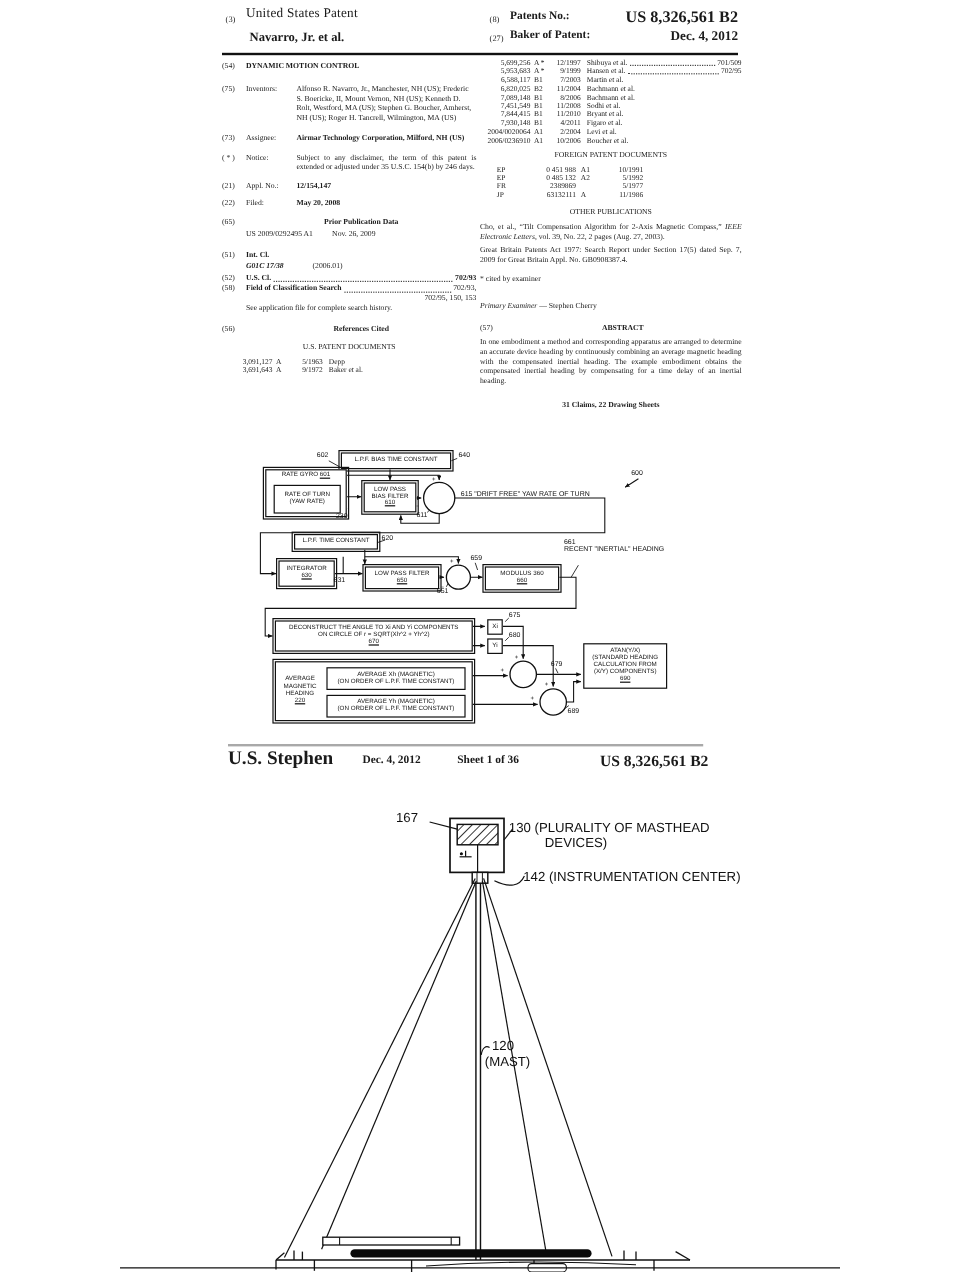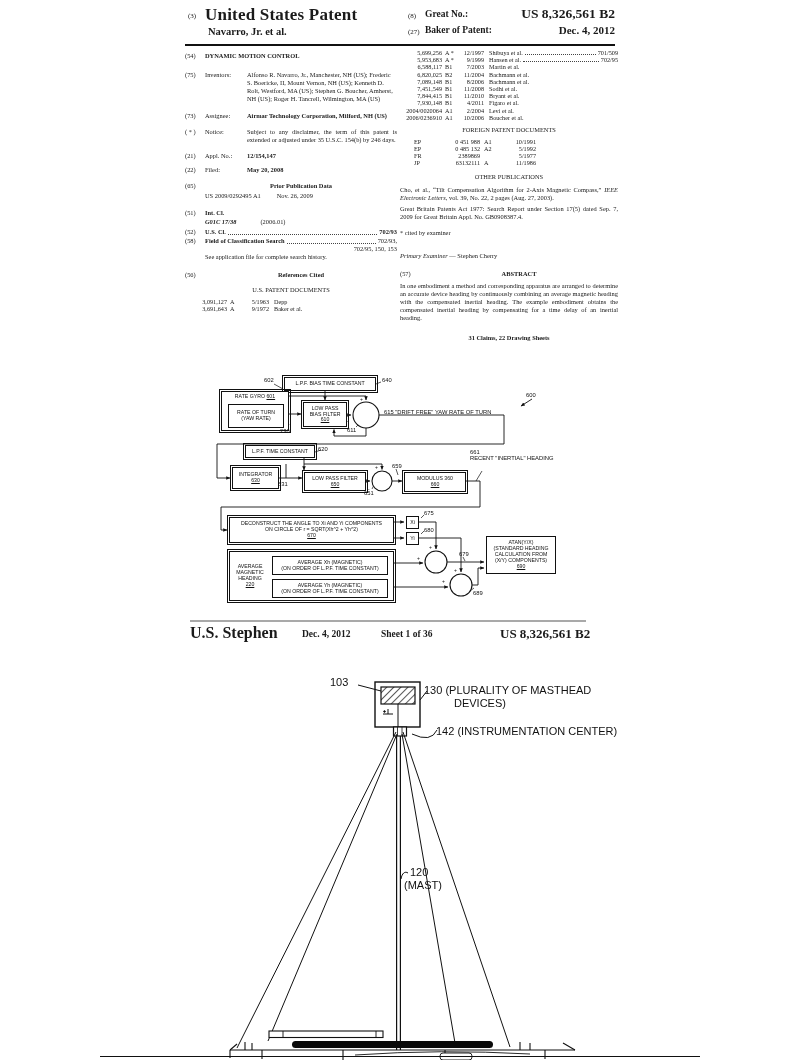--- a/index.html
+++ b/index.html
@@ -1,21 +1,21 @@
 <!DOCTYPE html>
 <html><head>
 <meta charset="utf-8">
 <style>
   html,body{margin:0;padding:0;background:#fff;}
   .page{position:relative;width:800px;height:1060px;background:#fff;overflow:hidden;
         font-family:"Liberation Serif",serif;color:#1a1a1a;}
   .abs{position:absolute;}
   
   .pnum{font-size:7px;}
-  .pt-title{font-size:17px;font-weight:bold;letter-spacing:.2px;}
+  .pt-title{font-size:11px;font-weight:normal;letter-spacing:.2px;}
   .byline{font-size:10.5px;font-weight:bold;}
   .hdr-label{font-size:9.5px;font-weight:bold;}
   .hdr-patno{font-size:13.5px;font-weight:bold;}
   .hdr-date{font-size:11px;font-weight:bold;}
   .rule{background:#111;}
   
   .col{font-size:6.4px;line-height:1.25;}
   .field{display:flex;margin-bottom:7px;}
   .fnum{width:20px;flex:none;}
   .flabel{width:42px;flex:none;}
@@ -60,21 +60,21 @@
 
 <div class="page">
 
   <div>
 
     <span class="abs pnum" style="left:188px;top:12px;">(3)</span>
     <span class="abs pt-title" style="left:205px;top:5px;">United States Patent</span>
     <span class="abs byline" style="left:208px;top:26px;">Navarro, Jr. et al.</span>
 
     <span class="abs pnum" style="left:408px;top:12px;">(8)</span>
-    <span class="abs hdr-label" style="left:425px;top:9px;">Great No.:</span>
+    <span class="abs hdr-label" style="left:425px;top:9px;">Patents No.:</span>
     <span class="abs hdr-patno" style="right:185px;top:6px;">US 8,326,561 B2</span>
     <span class="abs pnum" style="left:408px;top:28px;">(27)</span>
     <span class="abs hdr-label" style="left:425px;top:25px;">Baker of Patent:</span>
     <span class="abs hdr-date" style="right:185px;top:24px;">Dec. 4, 2012</span>
 
     <div class="abs rule" style="left:185px;top:44px;width:430px;height:2px;"></div>
 
     <div class="abs col" style="left:185px;top:52px;width:212px;">
       <div class="field" style="margin-bottom:11px;">
         <span class="fnum">(54)</span>
@@ -489,20 +489,20 @@
 
         <g stroke-width="1">
           <line x1="258" y1="30" x2="281" y2="36"></line>
           <line x1="320" y1="45" x2="327" y2="36"></line>
           <path d="M312,79 Q331,88 337,75" fill="none"></path>
           <path d="M301,224 C302,218 305,216 308,218" fill="none"></path>
         </g>
       </g>
     </svg>
 
-    <span class="figlabel" style="left:330px;top:676px;">103</span>
+    <span class="figlabel" style="left:330px;top:676px;">167</span>
     <div class="figlabel hang" style="left:424px;top:684px;width:142px;">130 (PLURALITY OF MASTHEAD DEVICES)</div>
     <div class="figlabel hang" style="left:436px;top:725px;width:156px;">142 (INSTRUMENTATION CENTER)</div>
     <div class="figlabel pre" style="left:404px;top:866px;text-indent:6px;">120
 (MAST)</div>
   </div>
 
 </div>
 
 </body></html>

